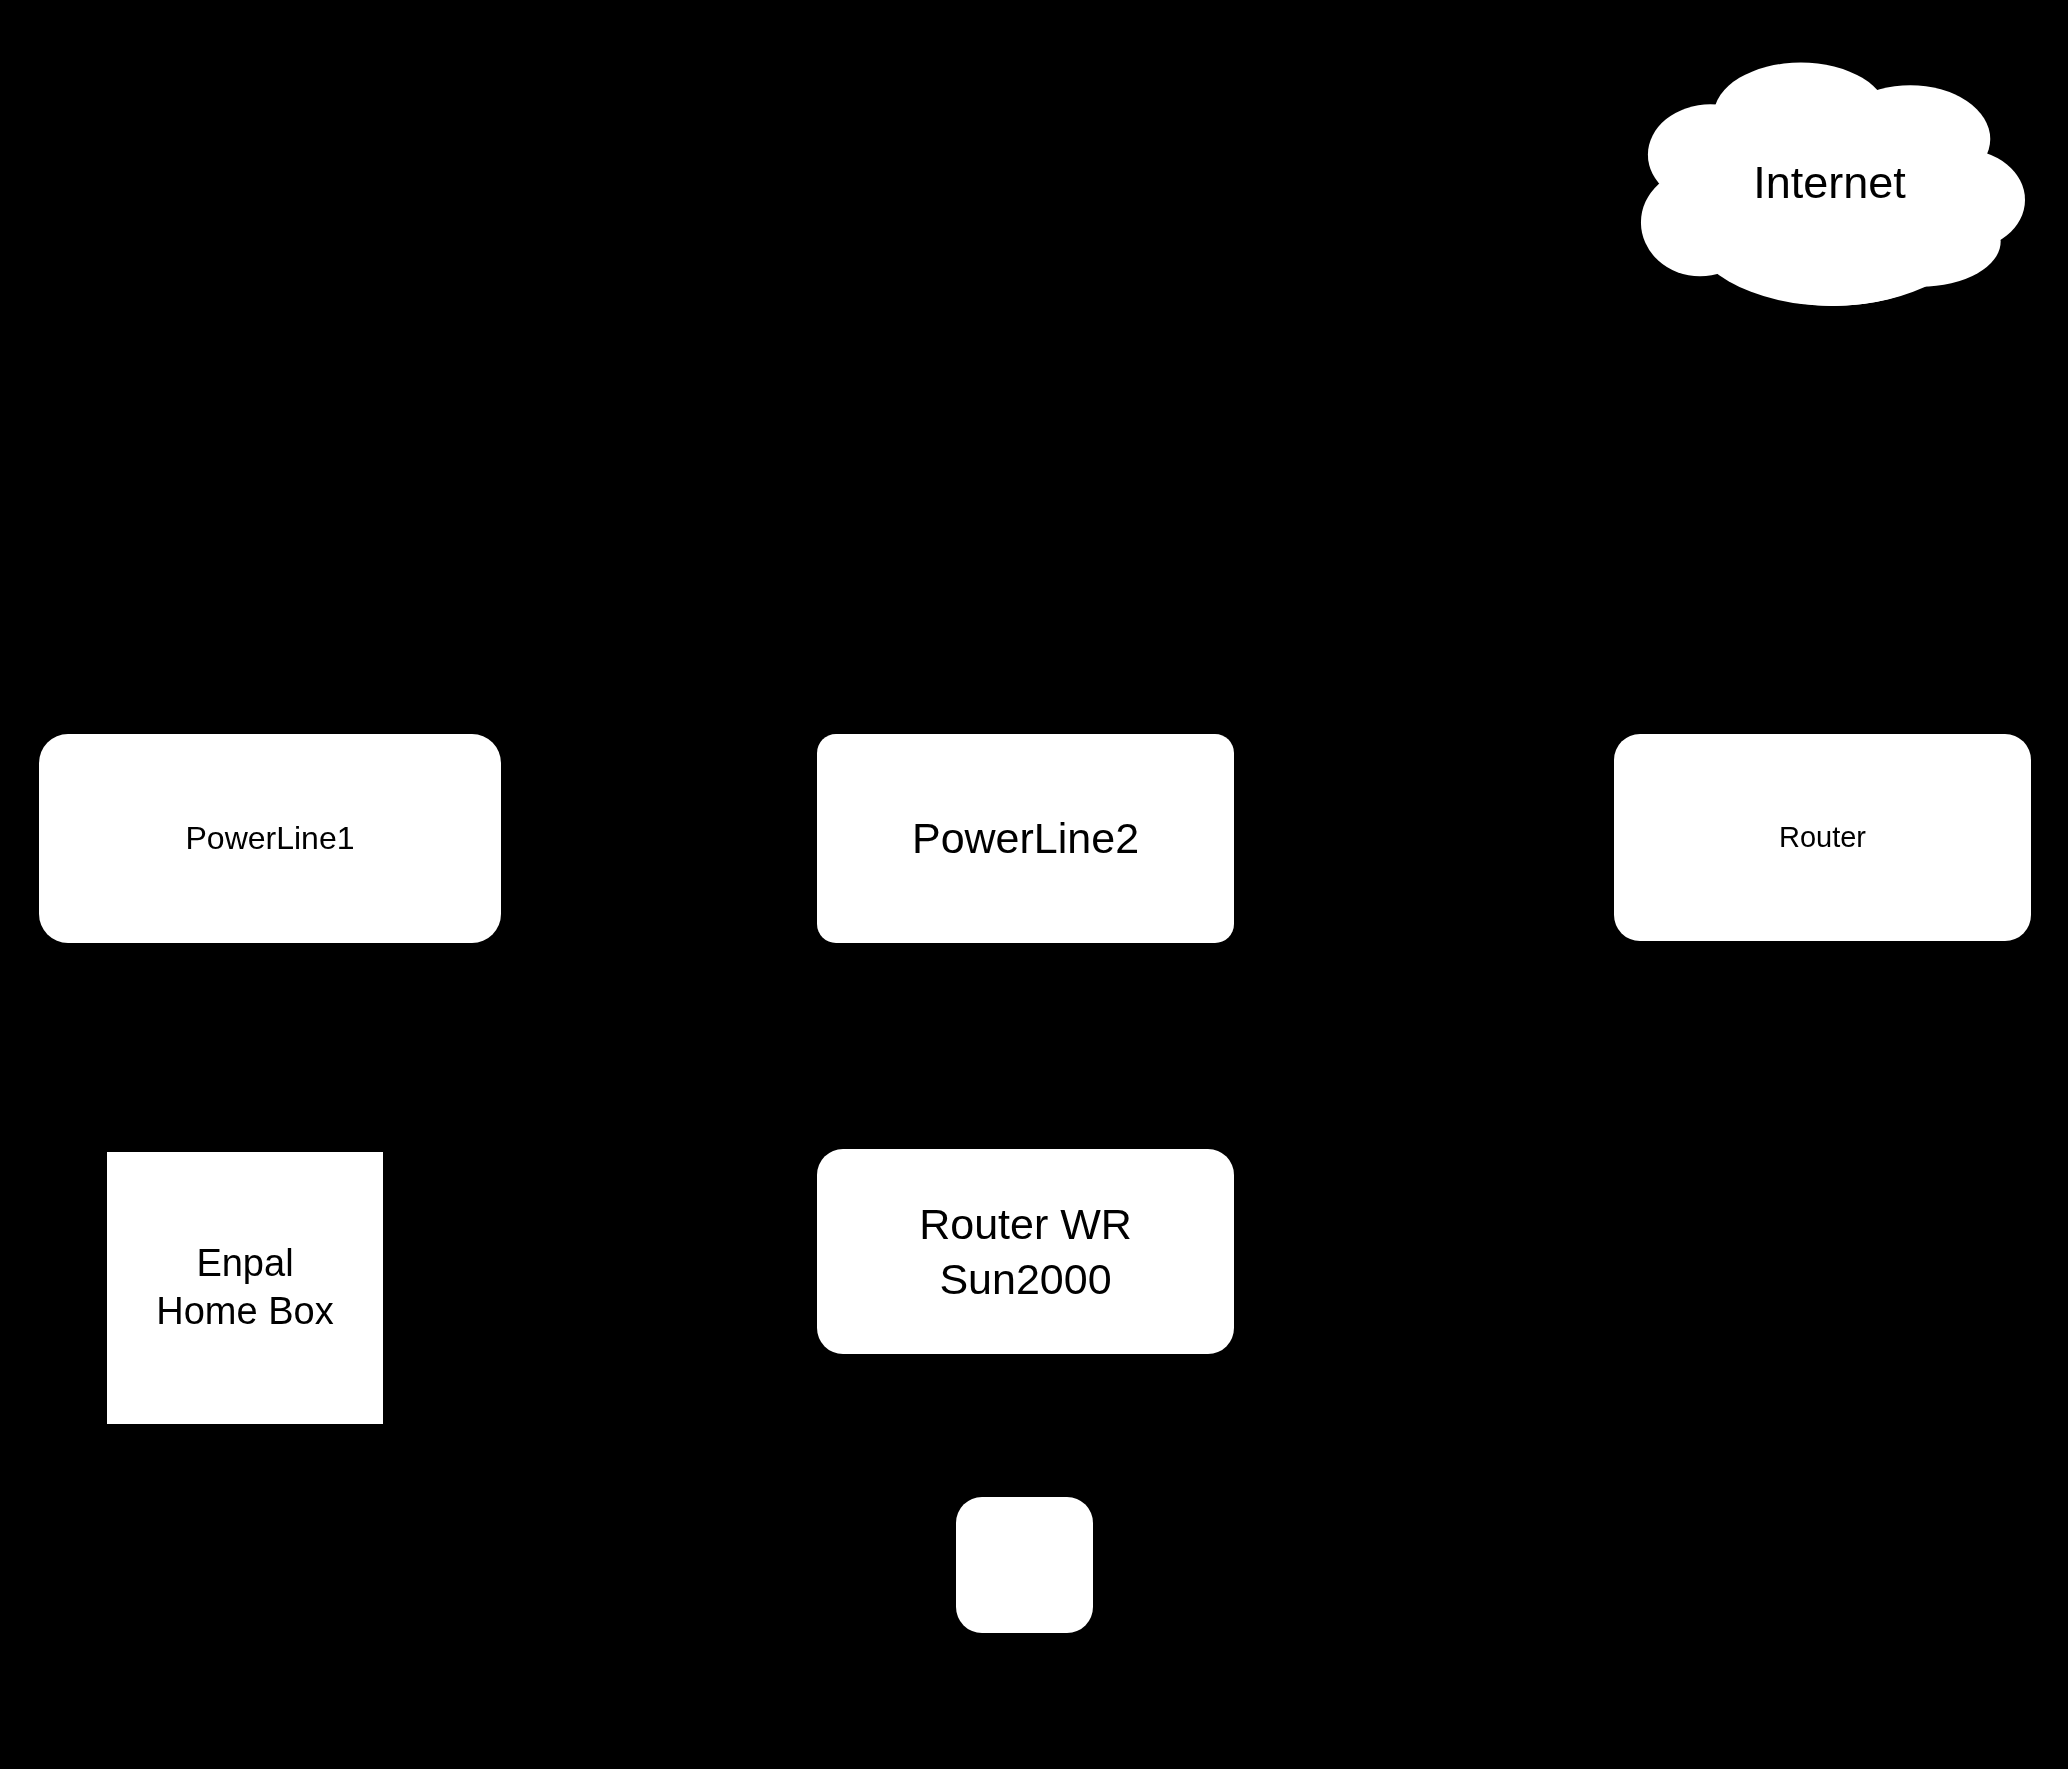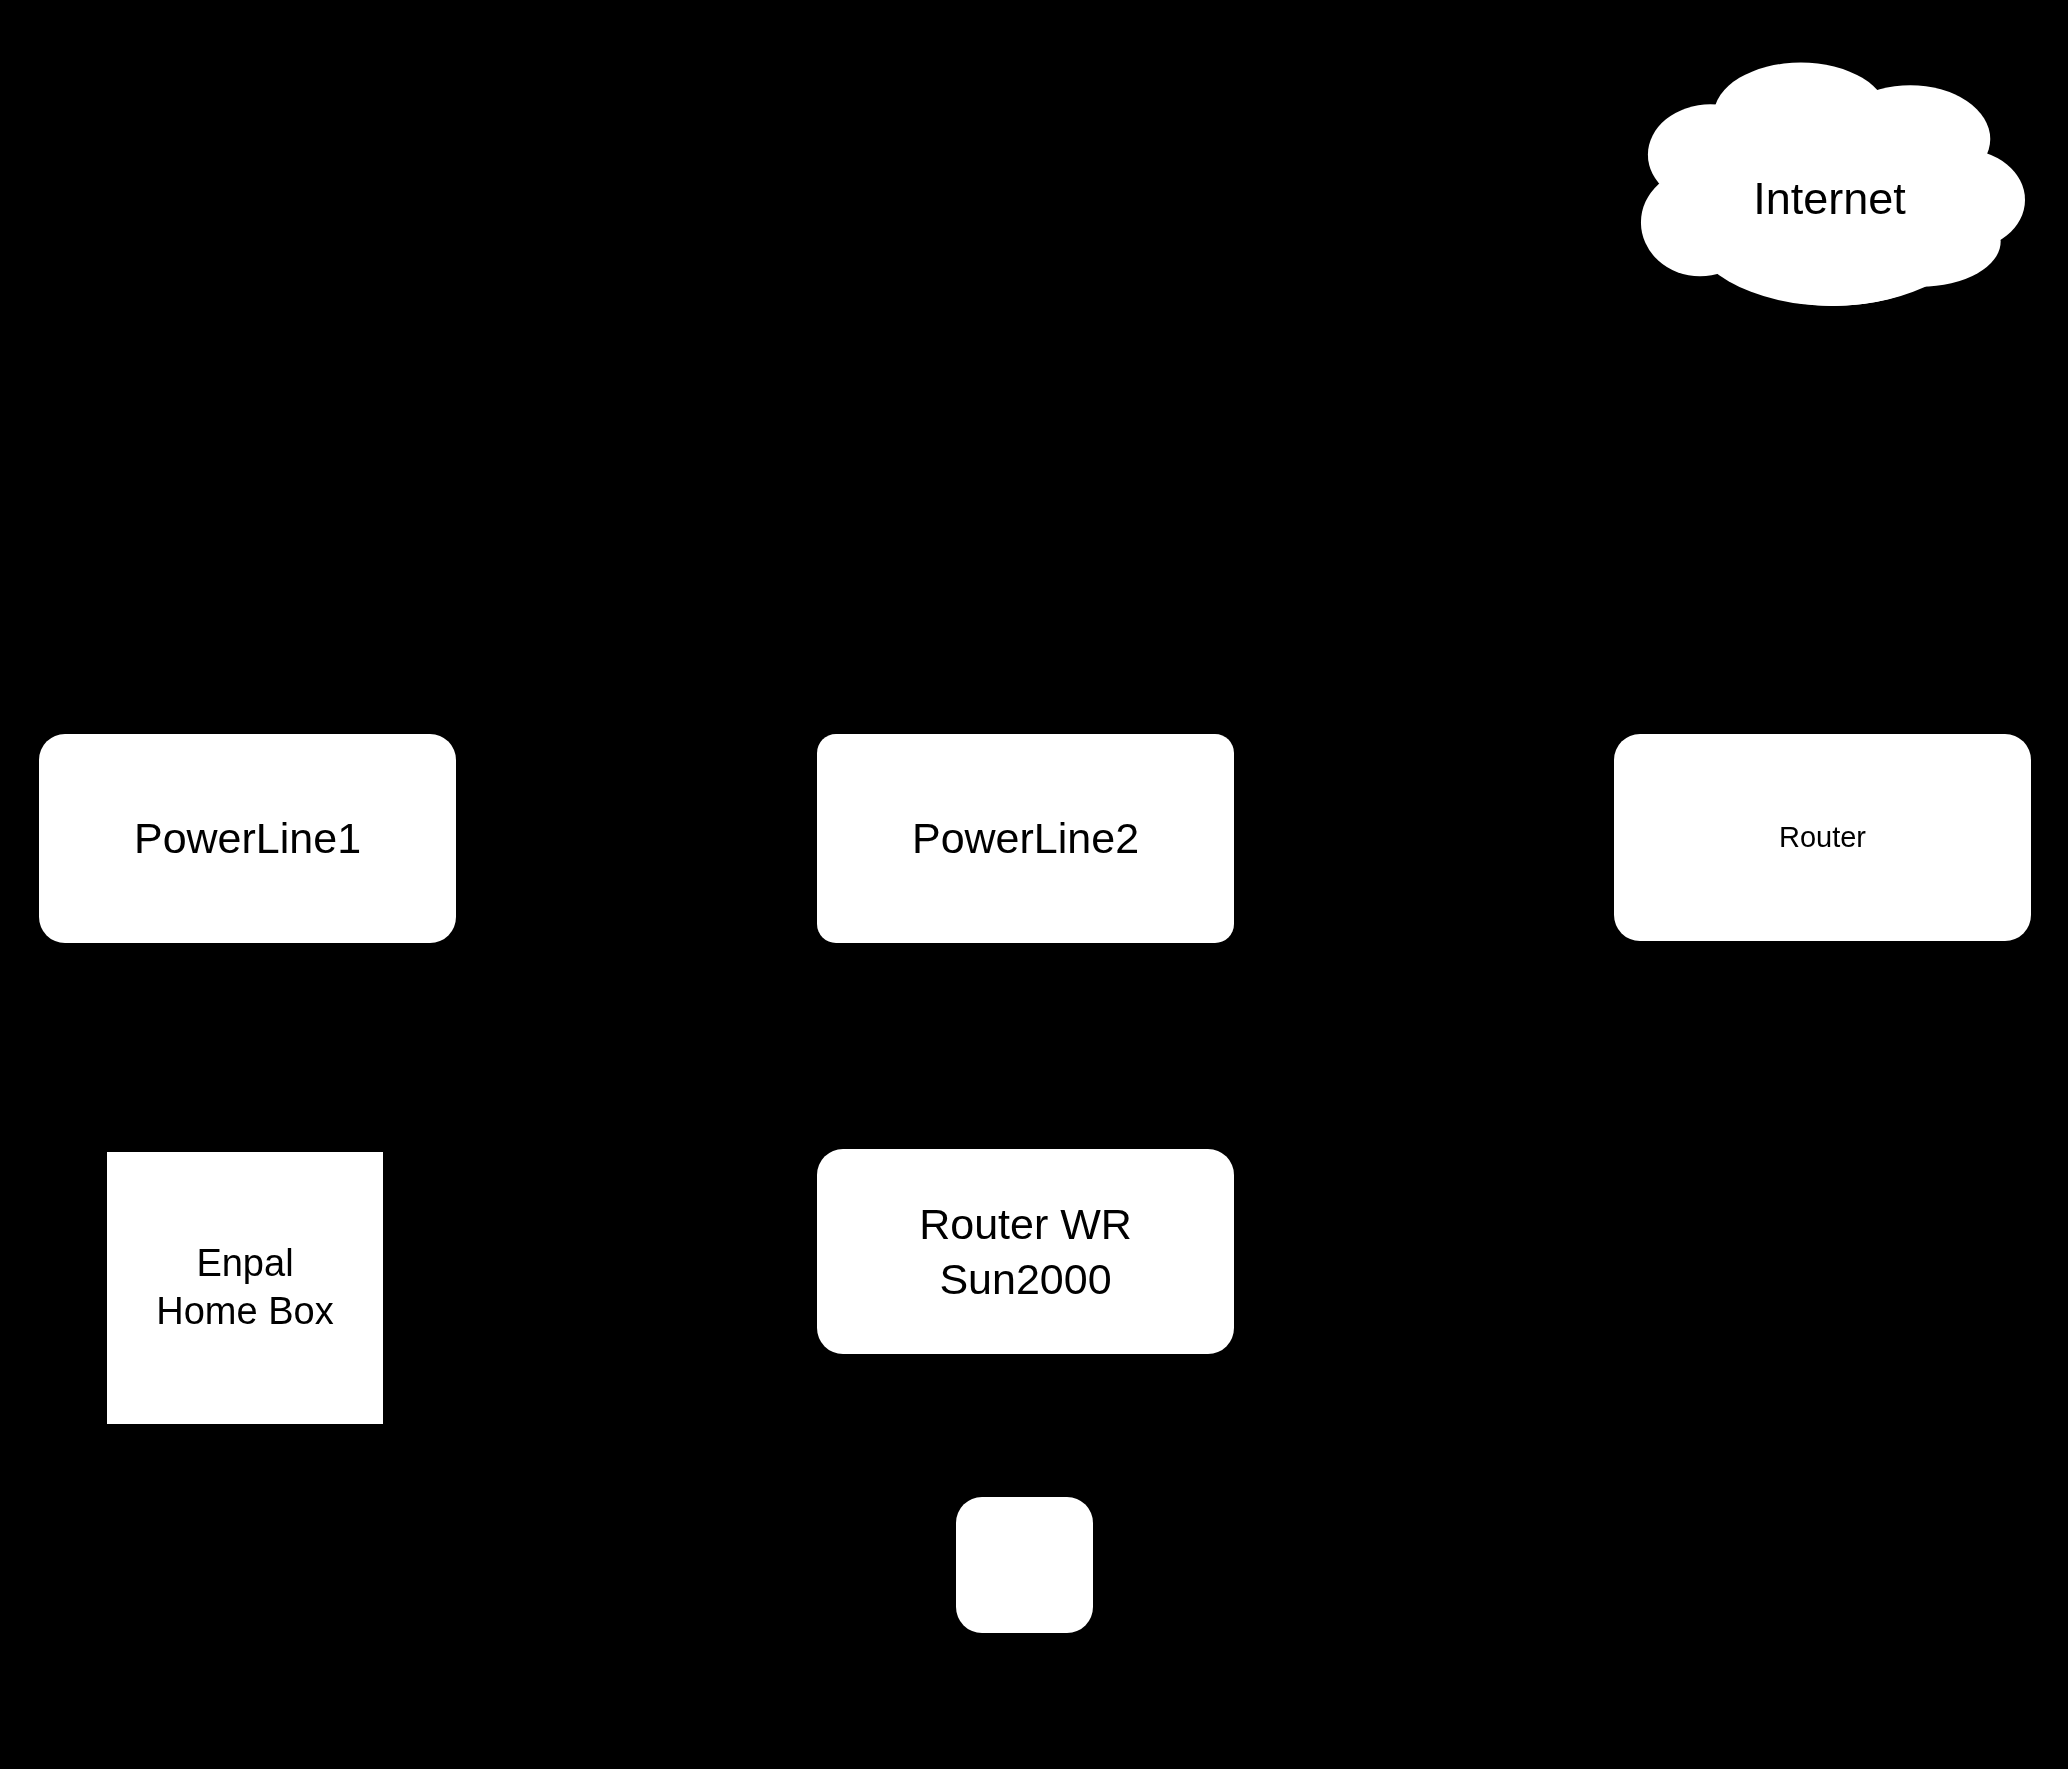--- a/index.html
+++ b/index.html
@@ -29,22 +29,23 @@
     text-align: center;
     line-height: 1.26;
     box-sizing: border-box;
     white-space: pre-line;
   }
   .node.rounded { border-radius: 26px; }
   .node.sharp   { border-radius: 0; }
 
   
   #node-powerline1 {
-    left: 39px;  top: 734px;  width: 417px;  height: 209px;
-    font-size: 43px;
+    left: 39px;  top: 734px;  width: 462px;  height: 209px;
+    font-size: 32px;
+    border-radius: 29px;
   }
   #node-powerline2 {
     left: 817px; top: 734px;  width: 417px;  height: 209px;
     font-size: 43px;
     border-radius: 19px;
   }
   #node-router {
     left: 1614px; top: 734px; width: 417px;  height: 207px;
     font-size: 29px;
   }
@@ -73,21 +74,21 @@
   #cloud-internet svg {
     position: absolute;
     left: 0; top: 0;
     width: 391px;
     height: 261px;
     display: block;
   }
   #cloud-internet .cloud-label {
     position: absolute;
     left: 0;
-    top: 16px;
+    top: 0;
     width: 391px;
     height: 261px;
     display: flex;
     align-items: center;
     justify-content: center;
     color: #000000;
     font-size: 45px;
     line-height: 1.2;
     pointer-events: none;
   }

